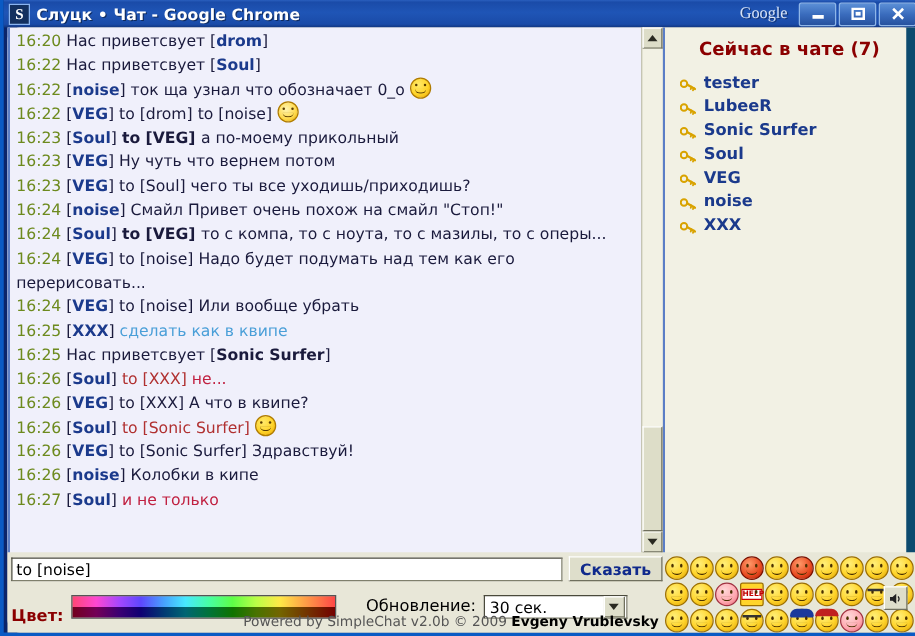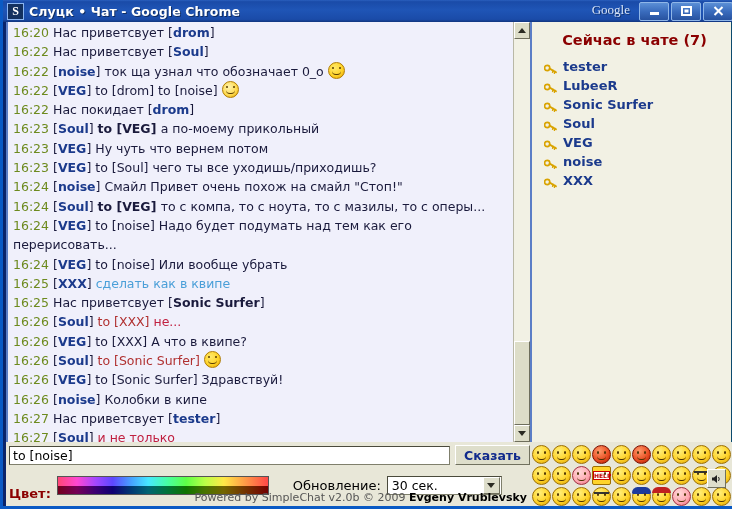--- a/index.html
+++ b/index.html
@@ -125,21 +125,21 @@
     border:1px solid #fff;border-right-color:#6e6e5c;border-bottom-color:#6e6e5c;
   }
   .arrow{width:0;height:0;border-left:4px solid transparent;border-right:4px solid transparent;}
   .arrow-up{border-bottom:5px solid #2a2a22;}
   .arrow-down{border-top:5px solid #2a2a22;}
   
   .userpanel{
     flex:1;height:420px;box-sizing:border-box;
     background:#f2f1e4;
     border-left:2px solid #5b7ec6;
-    border-right:1px solid #0c4a6e;
+    border-right:7px solid #0c4a6e;
     padding:6px 4px 0 10px;
   }
   .user-title{
     text-align:center;color:#8b0000;
     font:bold 14.5px "DejaVu Sans",sans-serif;
     margin:4px 0 9px 0;
   }
   .user-row{
     display:flex;align-items:center;gap:6px;
     font:bold 13px "DejaVu Sans",sans-serif;
@@ -281,36 +281,34 @@
 
   <div class="client">
 
     <div class="upper">
 
       <div class="chatlog" id="chatlog">
           <div class="msg"><span class="ts">16:20 </span><span class="sys">Нас приветсвует [</span><span class="nick n-drom">drom</span><span class="sys">]</span></div>
           <div class="msg"><span class="ts">16:22 </span><span class="sys">Нас приветсвует [</span><span class="nick n-soul">Soul</span><span class="sys">]</span></div>
           <div class="msg"><span class="ts">16:22 </span><span class="sys">[</span><span class="nick n-noise">noise</span><span class="sys">] </span><span class="body-dark">ток ща узнал что обозначает 0_o</span> <span class="emo"><i></i></span></div>
           <div class="msg"><span class="ts">16:22 </span><span class="sys">[</span><span class="nick n-veg">VEG</span><span class="sys">] </span><span class="to">to [drom] to [noise] </span> <span class="emo emo-hand"><i></i></span></div>
-          <div class="msg"><span class="ts">16:22 </span><span class="sys">Нас покидает [</span><span class="nick n-drom">drom</span><span class="sys">]</span></div>
           <div class="msg"><span class="ts">16:23 </span><span class="sys">[</span><span class="nick n-soul">Soul</span><span class="sys">] </span><span class="to bold">to [VEG] </span><span class="body-dark">а по-моему прикольный</span></div>
           <div class="msg"><span class="ts">16:23 </span><span class="sys">[</span><span class="nick n-veg">VEG</span><span class="sys">] </span><span class="body-dark">Ну чуть что вернем потом</span></div>
           <div class="msg"><span class="ts">16:23 </span><span class="sys">[</span><span class="nick n-veg">VEG</span><span class="sys">] </span><span class="to">to [Soul] </span><span class="body-dark">чего ты все уходишь/приходишь?</span></div>
           <div class="msg"><span class="ts">16:24 </span><span class="sys">[</span><span class="nick n-noise">noise</span><span class="sys">] </span><span class="body-dark">Смайл Привет очень похож на смайл "Стоп!"</span></div>
           <div class="msg"><span class="ts">16:24 </span><span class="sys">[</span><span class="nick n-soul">Soul</span><span class="sys">] </span><span class="to bold">to [VEG] </span><span class="body-dark">то с компа, то с ноута, то с мазилы, то с оперы...</span></div>
           <div class="msg"><span class="ts">16:24 </span><span class="sys">[</span><span class="nick n-veg">VEG</span><span class="sys">] </span><span class="to">to [noise] </span><span class="body-dark">Надо будет подумать над тем как его перерисовать...</span></div>
           <div class="msg"><span class="ts">16:24 </span><span class="sys">[</span><span class="nick n-veg">VEG</span><span class="sys">] </span><span class="to">to [noise] </span><span class="body-dark">Или вообще убрать</span></div>
           <div class="msg"><span class="ts">16:25 </span><span class="sys">[</span><span class="nick n-xxx">XXX</span><span class="sys">] </span><span class="body-cyan">сделать как в квипе</span></div>
           <div class="msg"><span class="ts">16:25 </span><span class="sys">Нас приветсвует [</span><span class="nick n-sonicsurfer">Sonic Surfer</span><span class="sys">]</span></div>
           <div class="msg"><span class="ts">16:26 </span><span class="sys">[</span><span class="nick n-soul">Soul</span><span class="sys">] </span><span class="to-red">to [XXX] </span><span class="body-red">не...</span></div>
           <div class="msg"><span class="ts">16:26 </span><span class="sys">[</span><span class="nick n-veg">VEG</span><span class="sys">] </span><span class="to">to [XXX] </span><span class="body-dark">А что в квипе?</span></div>
           <div class="msg"><span class="ts">16:26 </span><span class="sys">[</span><span class="nick n-soul">Soul</span><span class="sys">] </span><span class="to-red">to [Sonic Surfer] </span> <span class="emo"><i></i></span></div>
           <div class="msg"><span class="ts">16:26 </span><span class="sys">[</span><span class="nick n-veg">VEG</span><span class="sys">] </span><span class="to">to [Sonic Surfer] </span><span class="body-dark">Здравствуй!</span></div>
           <div class="msg"><span class="ts">16:26 </span><span class="sys">[</span><span class="nick n-noise">noise</span><span class="sys">] </span><span class="body-dark">Колобки в кипе</span></div>
-          <div class="msg"><span class="ts">16:27 </span><span class="sys">Нас приветсвует [</span><span class="nick n-tester">tester</span><span class="sys">]</span></div>
           <div class="msg"><span class="ts">16:27 </span><span class="sys">[</span><span class="nick n-soul">Soul</span><span class="sys">] </span><span class="body-red">и не только</span></div>
         </div>
 
       <div class="vscroll">
         <div class="sb-btn">
           <span class="arrow arrow-up"></span>
         </div>
         <div class="sb-track">
           <div class="sb-thumb"></div>
         </div>

